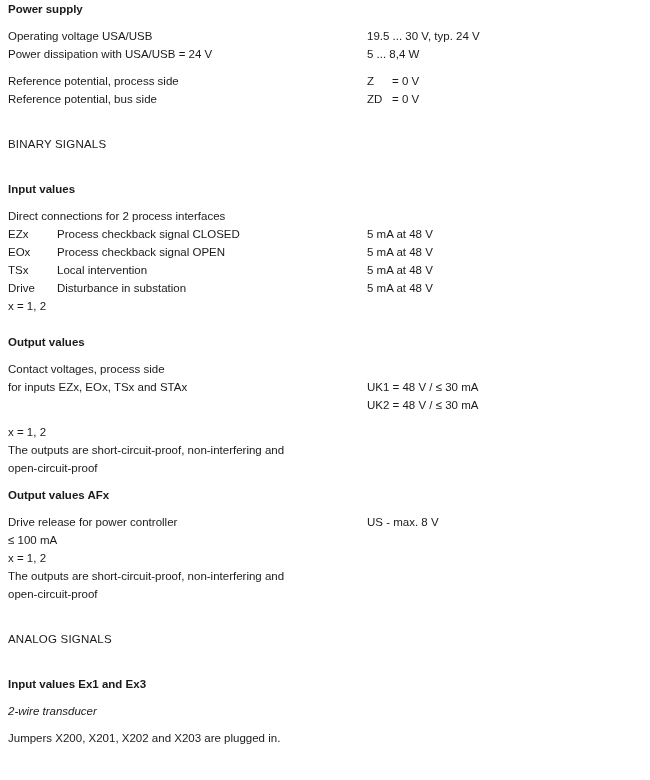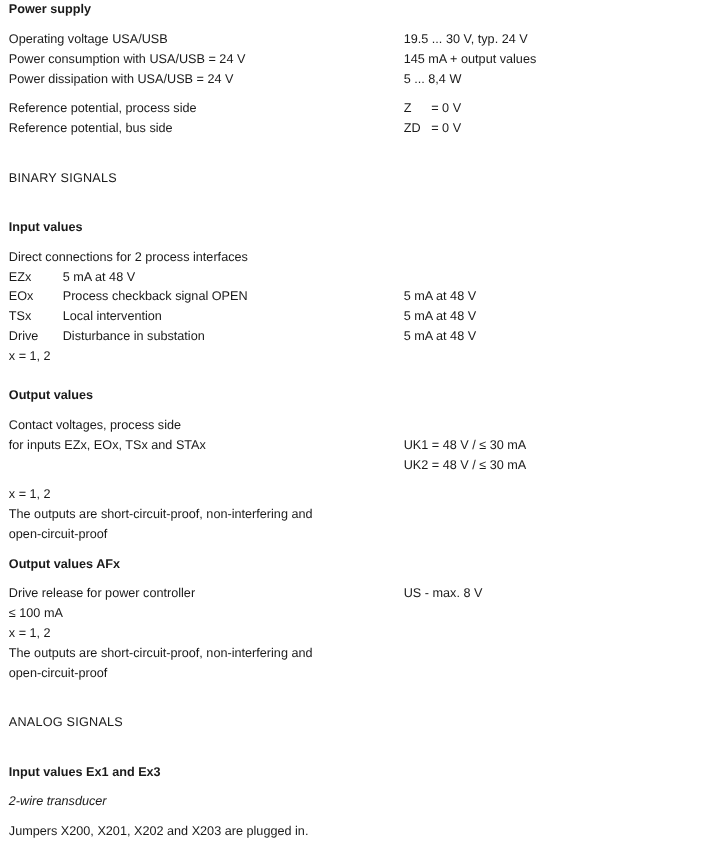--- a/index.html
+++ b/index.html
@@ -84,24 +84,20 @@
   <div class="row heading">
     <span>Power supply</span>
   </div>
   <div class="spacer-sm"></div>
 
   <div class="row">
     <span class="label">Operating voltage USA/USB</span>
     <span class="value">19.5 ... 30 V, typ.  24 V</span>
   </div>
   <div class="row">
-    <span class="label">Power consumption with USA/USB  = 24 V</span>
-    <span class="value">145 mA + output values</span>
-  </div>
-  <div class="row">
     <span class="label">Power dissipation with USA/USB  = 24 V</span>
     <span class="value">5 ... 8,4 W</span>
   </div>
   <div class="spacer-sm"></div>
 
   <div class="row">
     <span class="label">Reference potential, process side</span>
     <span class="value"><span class="vkey">Z</span><span>= 0 V</span></span>
   </div>
   <div class="row">
@@ -121,20 +117,21 @@
     <span>Input values</span>
   </div>
   <div class="spacer-sm"></div>
 
   <div class="row">
     <span class="label">Direct connections for 2 process interfaces</span>
   </div>
 
   <div class="row">
     <span class="code">EZx</span>
+    <span class="desc">Process checkback signal CLOSED</span>
     <span class="value">5 mA at 48 V</span>
   </div>
   <div class="row">
     <span class="code">EOx</span>
     <span class="desc">Process checkback signal OPEN</span>
     <span class="value">5 mA at 48 V</span>
   </div>
   <div class="row">
     <span class="code">TSx</span>
     <span class="desc">Local intervention</span>

